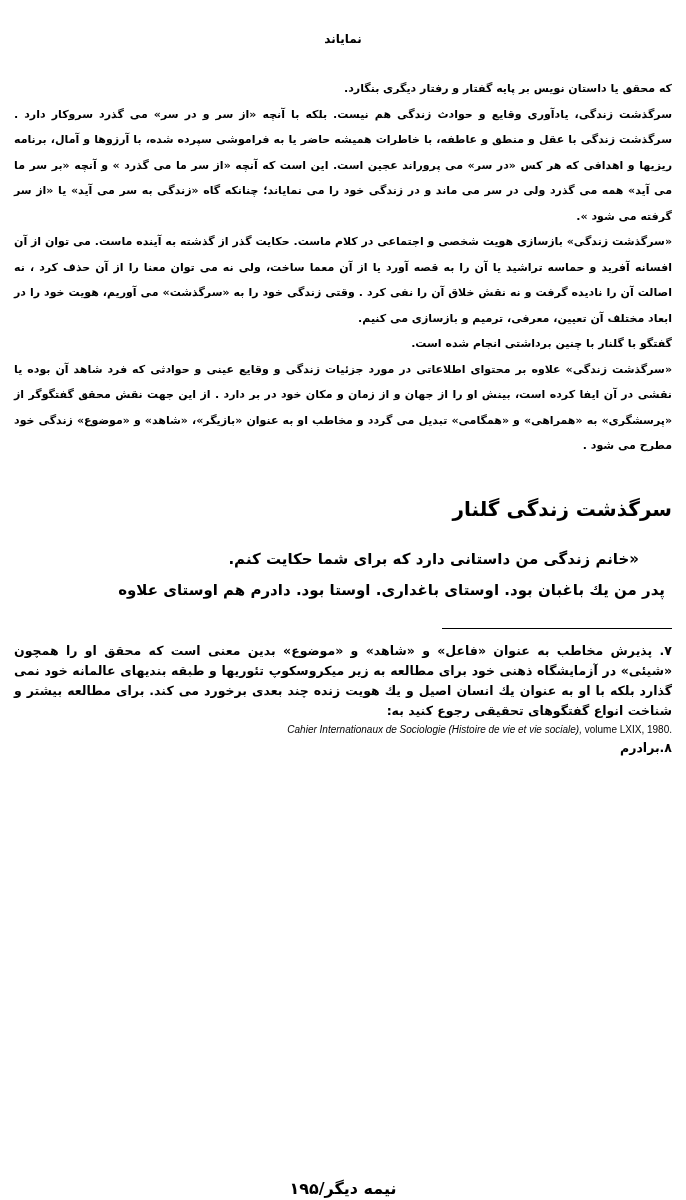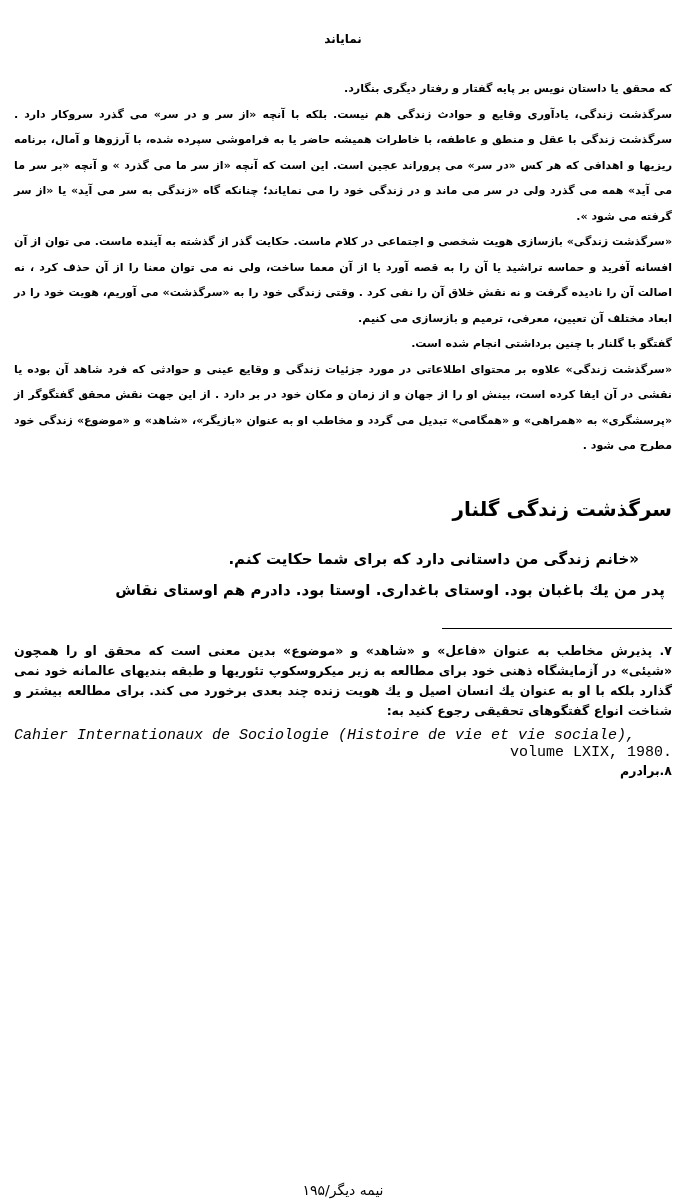--- a/index.html
+++ b/index.html
@@ -80,44 +80,44 @@
     text-align: justify;
     text-align-last: right;
     font-weight: bold;
   }
   .footnotes p {
     margin: 0;
   }
   .citation {
     direction: ltr;
     text-align: left;
-    font-family: Liberation Mono, monospace;
+    font-family: Liberation Sans, sans-serif;
     font-style: italic;
-    font-size: 15px;
+    font-size: 10px;
     line-height: 17px;
     font-weight: normal;
-    margin-top: 6px;
+    margin-top: 0;
   }
   .citation .upright {
     font-style: normal;
   }
   .footnote-last {
     margin-top: 36px;
     font-size: 12.5px;
     font-weight: bold;
     text-align: right;
   }
   .page-footer {
     position: absolute;
     bottom: 34px;
     left: 0;
     right: 0;
     text-align: center;
-    font-size: 14px;
-    font-weight: normal;
+    font-size: 16px;
+    font-weight: bold;
     letter-spacing: 0.5px;
   }
 </style>
 </head>
 <body>
 
 <div class="page">
 
   <div class="header-title">نمایاند</div>
 
@@ -126,21 +126,21 @@
     <p class="para-indent">سرگذشت زندگی، یادآوری وقایع و حوادث زندگی هم نیست. بلکه با آنچه «از سر و در سر» می گذرد سروکار دارد . سرگذشت زندگی با عقل و منطق و عاطفه، با خاطرات همیشه حاضر یا به فراموشی سپرده شده، با آرزوها و آمال، برنامه ریزیها و اهدافی که هر کس «در سر» می پروراند عجین است. این است که آنچه «از سر ما می گذرد » و آنچه «بر سر ما می آید» همه می گذرد ولی در سر می ماند و در زندگی خود را می نمایاند؛ چنانکه گاه «زندگی به سر می آید» یا «از سر گرفته می شود ».</p>
     <p class="para-indent">«سرگذشت زندگی» بازسازی هویت شخصی و اجتماعی در کلام ماست. حکایت گذر از گذشته به آینده ماست. می توان از آن افسانه آفرید و حماسه تراشید یا آن را به قصه آورد یا از آن معما ساخت، ولی نه می توان معنا را از آن حذف کرد ، نه اصالت آن را نادیده گرفت و نه نقش خلاق آن را نفی کرد . وقتی زندگی خود را به «سرگذشت» می آوریم، هویت خود را در ابعاد مختلف آن تعیین، معرفی، ترمیم و بازسازی می کنیم.</p>
     <p class="para-indent">گفتگو با گلنار با چنین برداشتی انجام شده است.</p>
     <p class="para-indent">«سرگذشت زندگی» علاوه بر محتوای اطلاعاتی در مورد جزئیات زندگی و وقایع عینی و حوادثی که فرد شاهد آن بوده یا نقشی در آن ایفا کرده است، بینش او را از جهان و از زمان و مکان خود در بر دارد . از این جهت نقش محقق گفتگوگر از «پرسشگری» به «همراهی» و «همگامی» تبدیل می گردد و مخاطب او به عنوان «بازیگر»، «شاهد» و «موضوع» زندگی خود مطرح می شود .</p>
   </div>
 
   <div class="section-heading">سرگذشت زندگی گلنار</div>
 
   <div class="dialogue">
     <p class="dlg-indent">«خانم زندگی من داستانی دارد که برای شما حکایت کنم.</p>
-    <p>پدر من یك باغبان بود. اوستای باغداری. اوستا بود. دادرم هم اوستای نقاش</p>
+    <p>پدر من یك باغبان بود. اوستای باغداری. اوستا بود. دادرم هم اوستای علاوه</p>
   </div>
 
   <div class="rule"></div>
 
   <div class="footnotes">
     <p>۷. پذیرش مخاطب به عنوان «فاعل» و «شاهد» و «موضوع» بدین معنی است که محقق او را همچون «شیئی» در آزمایشگاه ذهنی خود برای مطالعه به زیر میکروسکوپ تئوریها و طبقه بندیهای عالمانه خود نمی گذارد بلکه با او به عنوان یك انسان اصیل و یك هویت زنده چند بعدی برخورد می کند. برای مطالعه بیشتر و شناخت انواع گفتگوهای تحقیقی رجوع کنید به:</p>
     <div class="citation">
       <span>Cahier Internationaux de Sociologie (Histoire de vie et vie sociale),</span>
       <span class="upright">volume LXIX, 1980.</span>
     </div>

